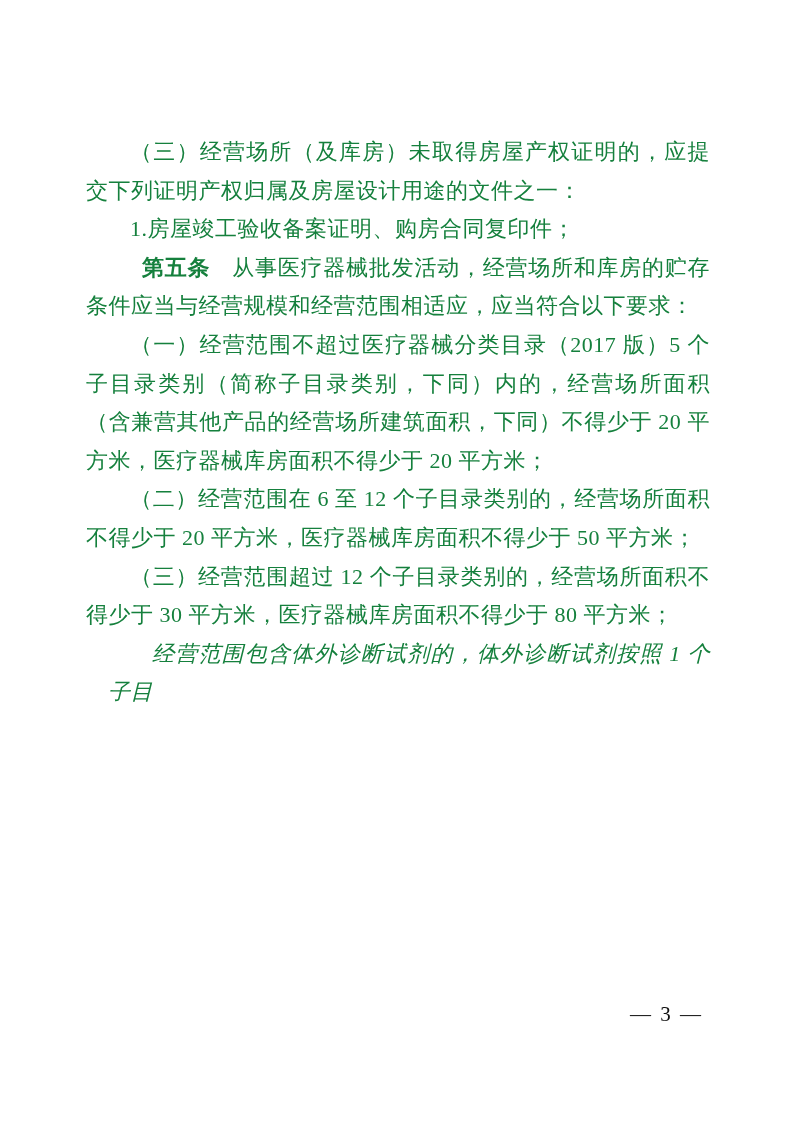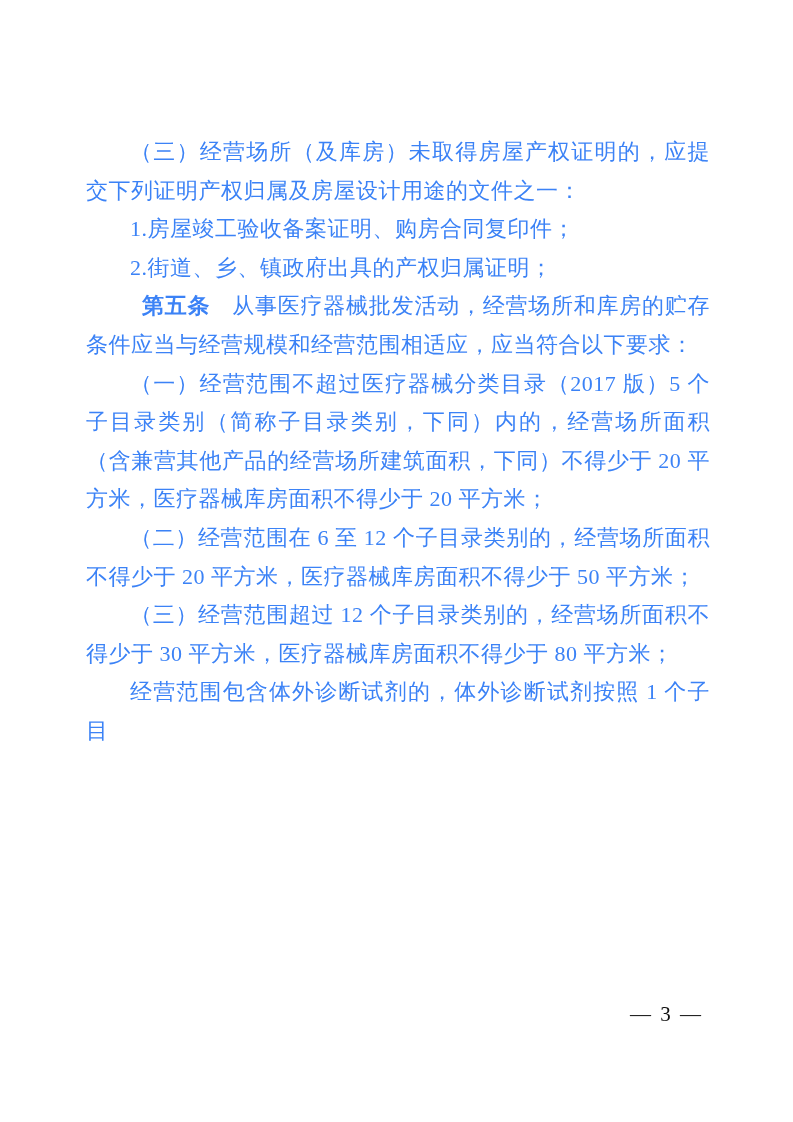--- a/index.html
+++ b/index.html
@@ -19,23 +19,25 @@
   }
   .body-text p {
     margin: 0;
     padding: 0;
     font-family: "Liberation Serif", "DejaVu Serif", serif;
     font-size: 22px;
     line-height: 38.6px;
     letter-spacing: 0.5px;
     text-align: justify;
     text-indent: 2em;
-    color: #3b82f6;
+    color: #15803d;
   }
   .body-text p.kai {
+    font-style: italic;
+    margin-left: 22px;
   }
   .article-lead {
     font-weight: bold;
     margin-right: 1em;
     margin-left: 12px;
   }
   .page-footer {
     position: absolute;
     top: 1002px;
     right: 90px;
@@ -45,21 +47,20 @@
     letter-spacing: 2px;
   }
 </style>
 </head>
 <body>
 
 <div class="page">
   <main class="body-text">
     <p>（三）经营场所（及库房）未取得房屋产权证明的，应提交下列证明产权归属及房屋设计用途的文件之一：</p>
     <p>1.房屋竣工验收备案证明、购房合同复印件；</p>
-    <p>2.街道、乡、镇政府出具的产权归属证明；</p>
     <p><strong class="article-lead">第五条</strong><span>从事医疗器械批发活动，经营场所和库房的贮存条件应当与经营规模和经营范围相适应，应当符合以下要求：</span></p>
     <p>（一）经营范围不超过医疗器械分类目录（2017 版）5 个子目录类别（简称子目录类别，下同）内的，经营场所面积（含兼营其他产品的经营场所建筑面积，下同）不得少于 20 平方米，医疗器械库房面积不得少于 20 平方米；</p>
     <p>（二）经营范围在 6 至 12 个子目录类别的，经营场所面积不得少于 20 平方米，医疗器械库房面积不得少于 50 平方米；</p>
     <p>（三）经营范围超过 12 个子目录类别的，经营场所面积不得少于 30 平方米，医疗器械库房面积不得少于 80 平方米；</p>
     <p class="kai">经营范围包含体外诊断试剂的，体外诊断试剂按照 1 个子目</p>
   </main>
   <footer class="page-footer">
     <span>— 3 —</span>
   </footer>
 </div>

